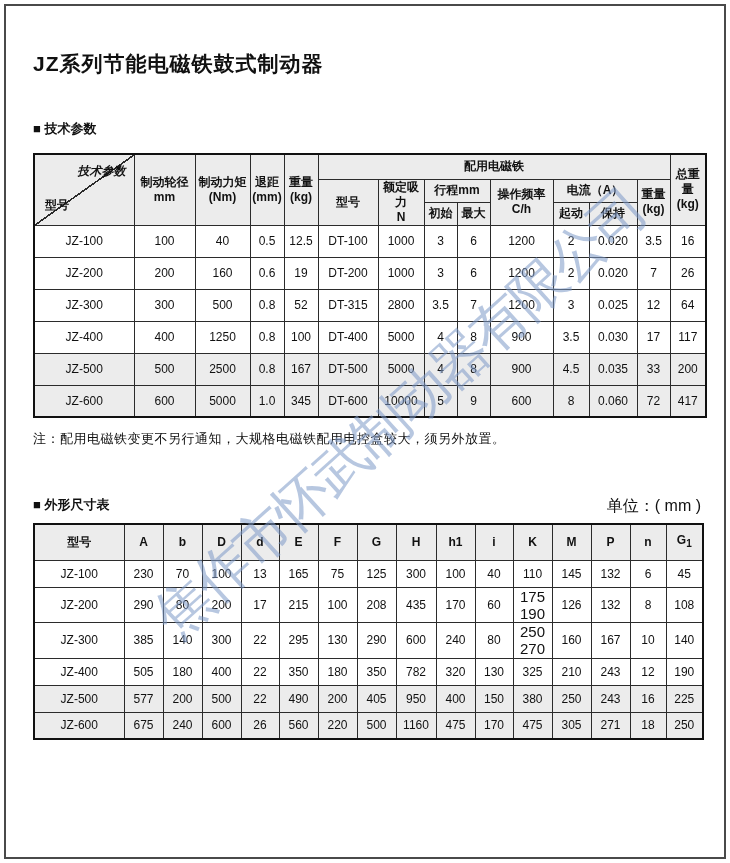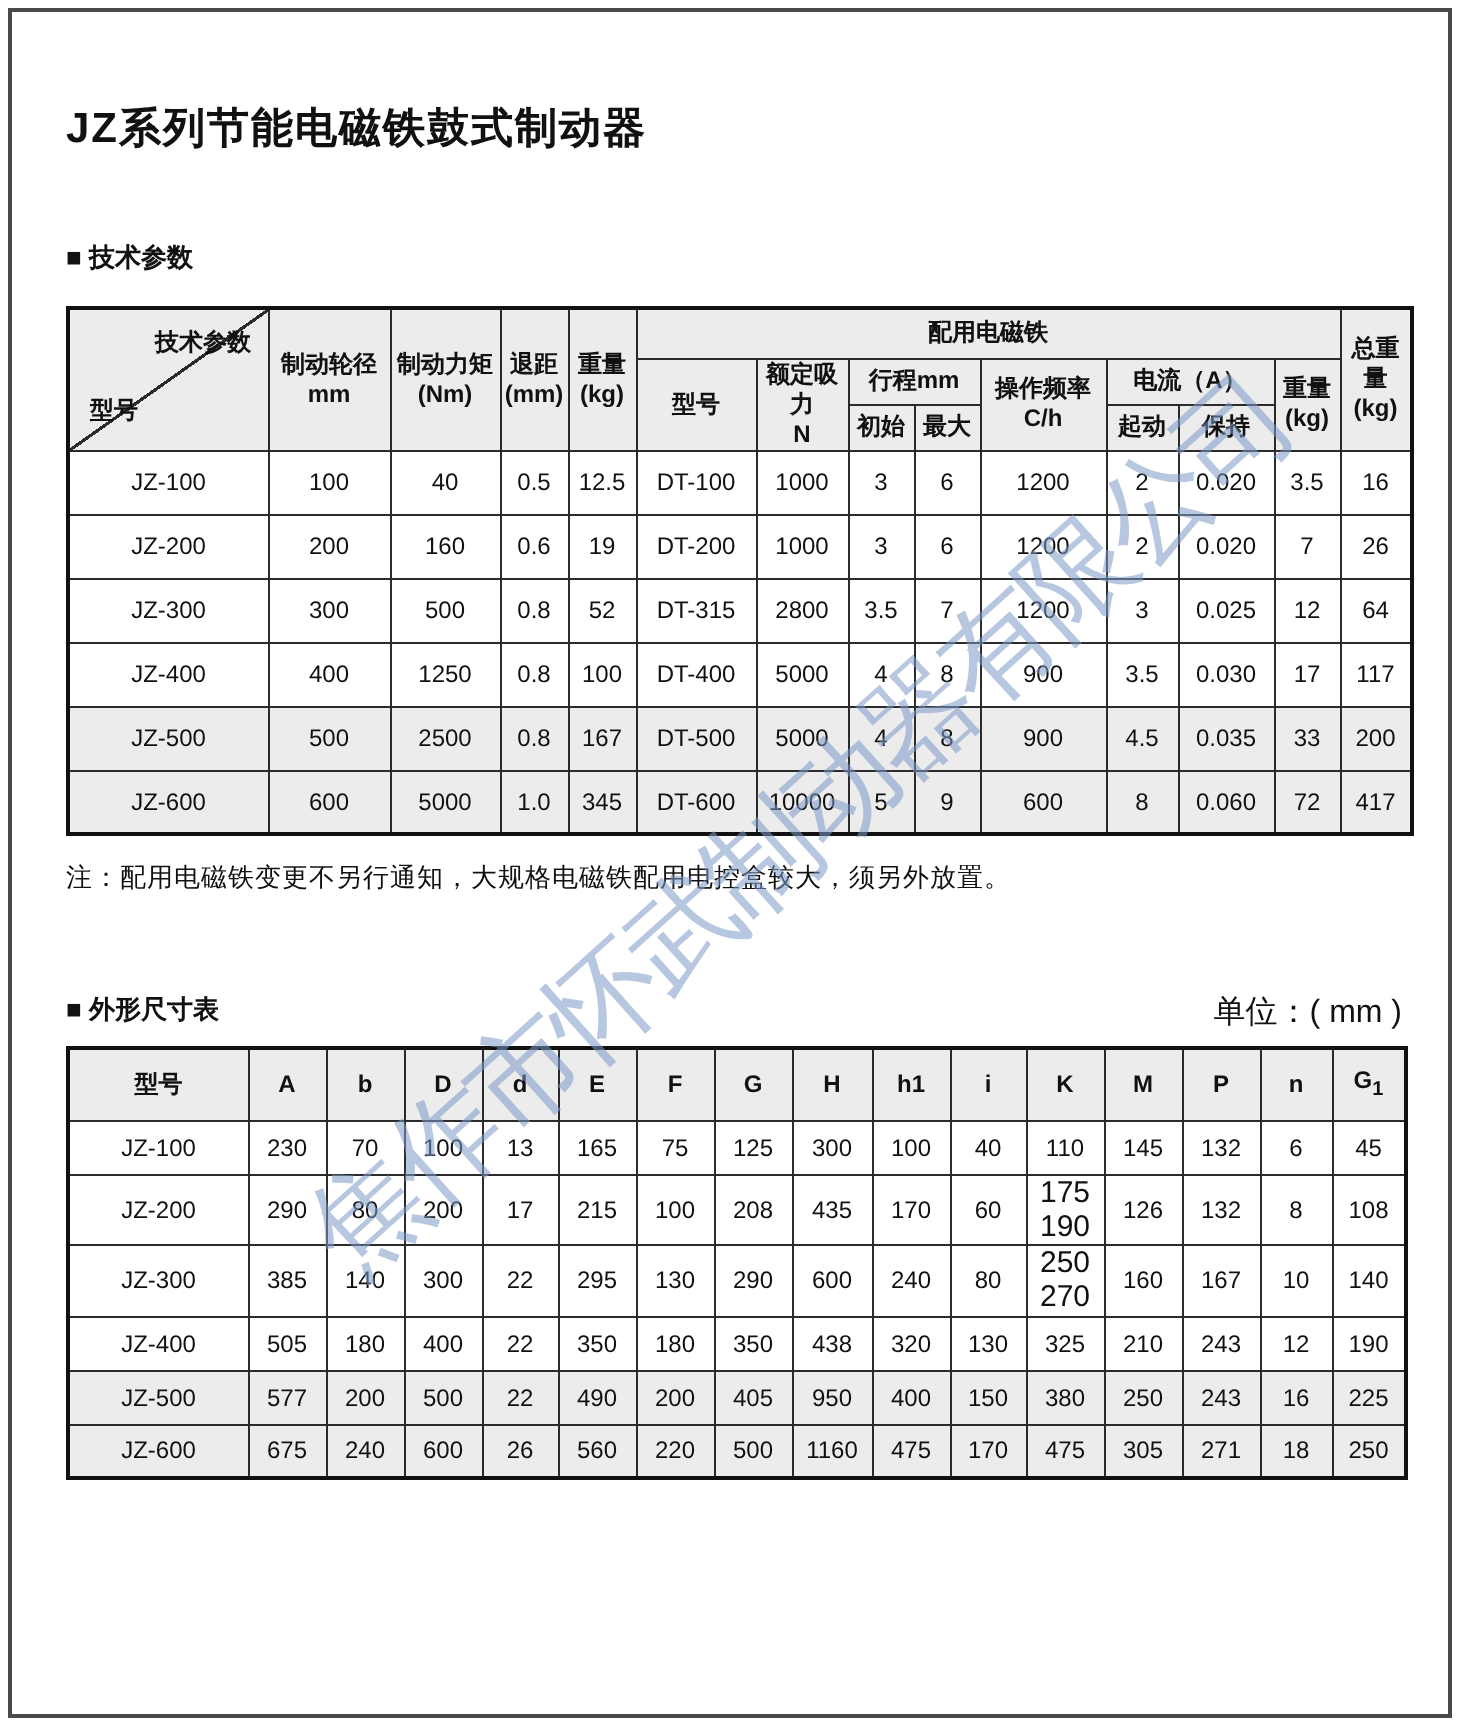--- a/index.html
+++ b/index.html
@@ -70,21 +70,21 @@
   
   th.diag {
     position: relative;
     padding: 0;
     background-image: linear-gradient(to bottom right,
       transparent calc(50% - 0.8px), #2b2b2b calc(50% - 0.8px),
       #2b2b2b calc(50% + 0.8px), transparent calc(50% + 0.8px));
   }
   th.diag .diag-top {
     position: absolute; top: 9px; right: 8px;
-    font-size: 12px; font-weight: bold;
+    font-size: 12px; font-weight: bold; font-style: italic;
   }
   th.diag .diag-bottom {
     position: absolute; bottom: 12px; left: 10px;
     font-size: 12px; font-weight: bold;
   }
 
   .note {
     margin-top: 12px;
     font-size: 13px;
     font-weight: normal;
@@ -379,21 +379,21 @@
         </tr>
         <tr>
           <td>JZ-400</td>
           <td>505</td>
           <td>180</td>
           <td>400</td>
           <td>22</td>
           <td>350</td>
           <td>180</td>
           <td>350</td>
-          <td>438</td>
+          <td>782</td>
           <td>320</td>
           <td>130</td>
           <td>325</td>
           <td>210</td>
           <td>243</td>
           <td>12</td>
           <td>190</td>
         </tr>
         <tr>
           <td>JZ-500</td>

